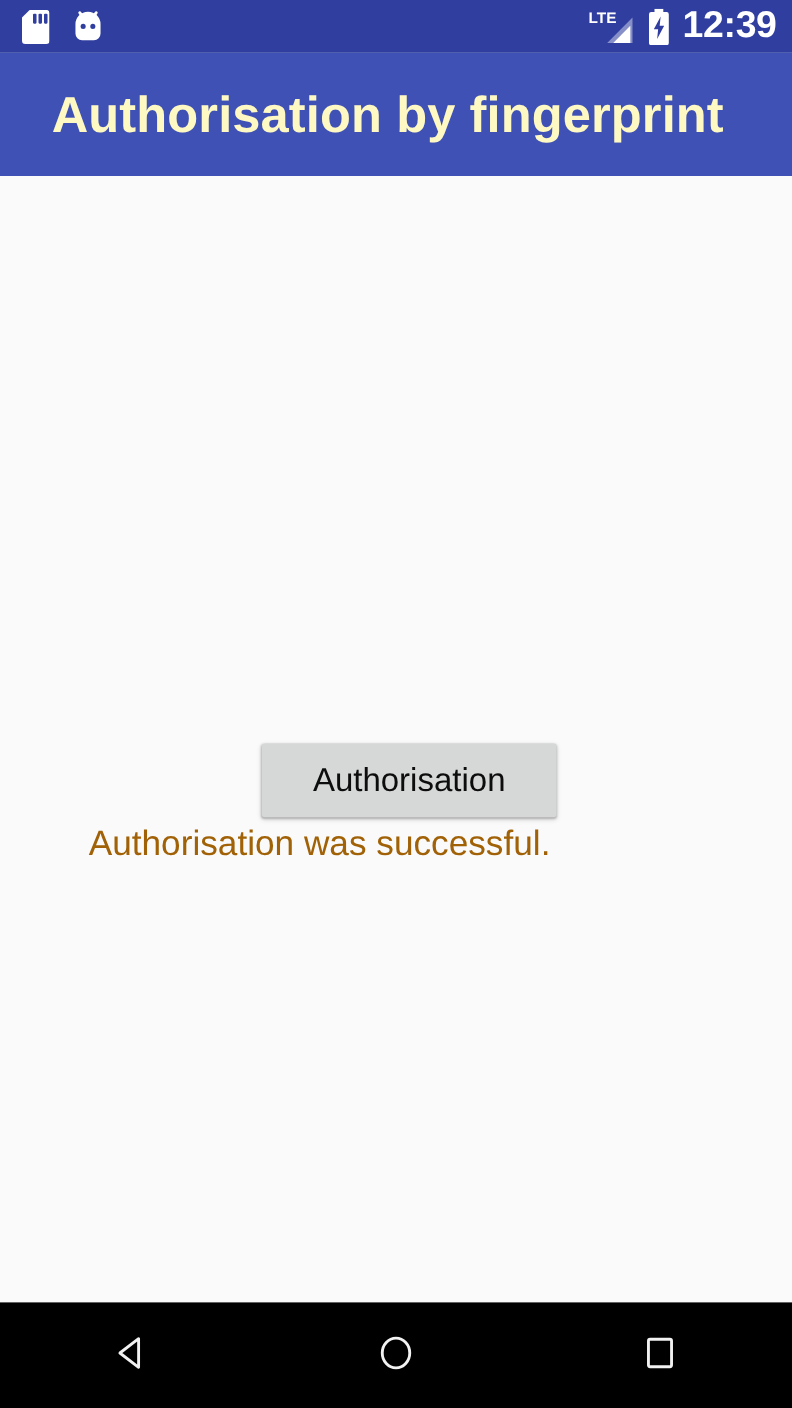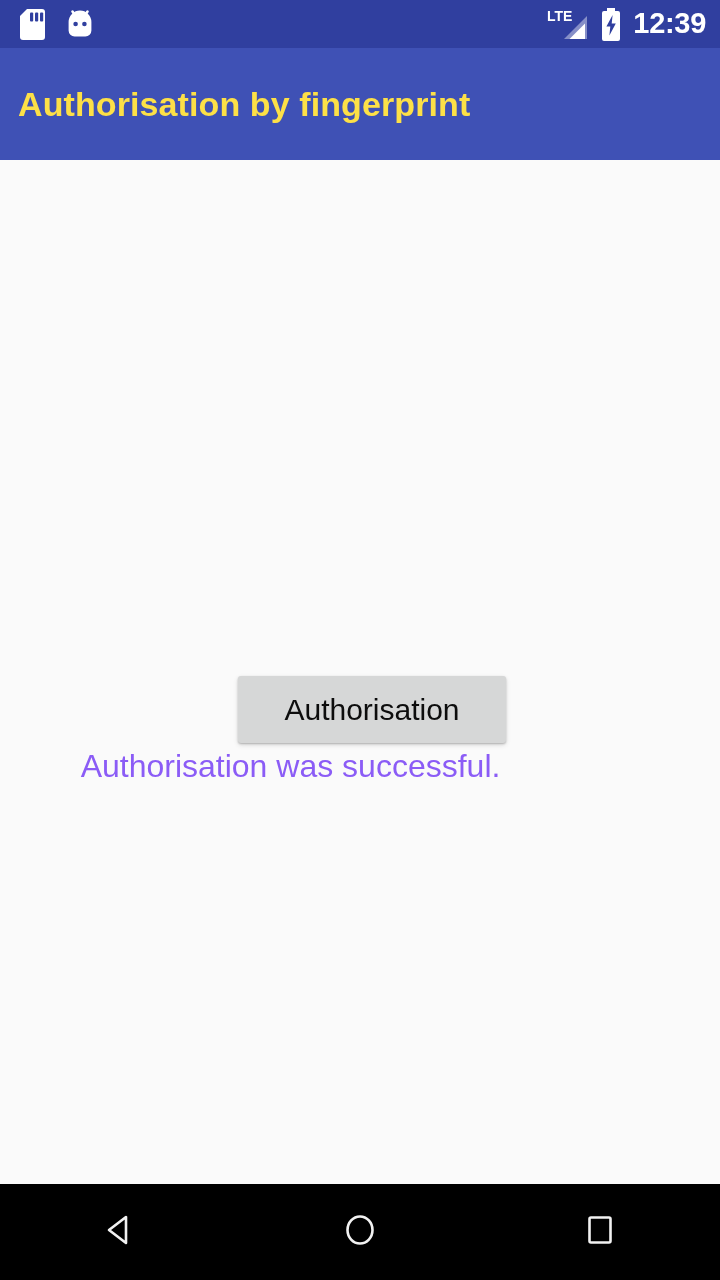--- a/index.html
+++ b/index.html
@@ -41,42 +41,42 @@
     display: flex;
     align-items: center;
     gap: 11px;
   }
   .sb-icon {
     display: block;
     line-height: 0;
   }
   #status-clock {
     color: #ffffff;
-    font-size: 29px;
+    font-size: 34px;
     font-weight: bold;
     letter-spacing: -0.3px;
     line-height: 1;
     padding-bottom: 2px;
   }
 
   
   #app-bar {
     position: absolute;
     top: 48px; left: 0;
     width: 720px;
     height: 112px;
     background: #3f51b5;
     display: flex;
     align-items: center;
   }
   #app-bar-title {
-    color: #fde047;
-    font-size: 34px;
+    color: #fef9c3;
+    font-size: 46px;
     font-weight: bold;
-    margin-left: 18px;
+    margin-left: 47px;
     letter-spacing: 0.1px;
   }
   #app-bar-shadow {
     position: absolute;
     top: 160px; left: 0;
     width: 720px;
     height: 7px;
     background: linear-gradient(to bottom,
         rgba(0,0,0,0.17) 0%,
         rgba(0,0,0,0.07) 40%,
@@ -92,21 +92,21 @@
     height: 1024px;
     background: #fafafa;
   }
   #status-message {
     position: absolute;
     top: 588px;
     left: 0;
     width: 581px;
     text-align: center;
     font-size: 32px;
-    color: #8b5cf6;
+    color: #a16207;
   }
   #authorisation-button {
     position: absolute;
     left: 238px;
     top: 516px;
     width: 268px;
     height: 67px;
     background: #d6d7d7;
     border: none;
     border-radius: 3px;

